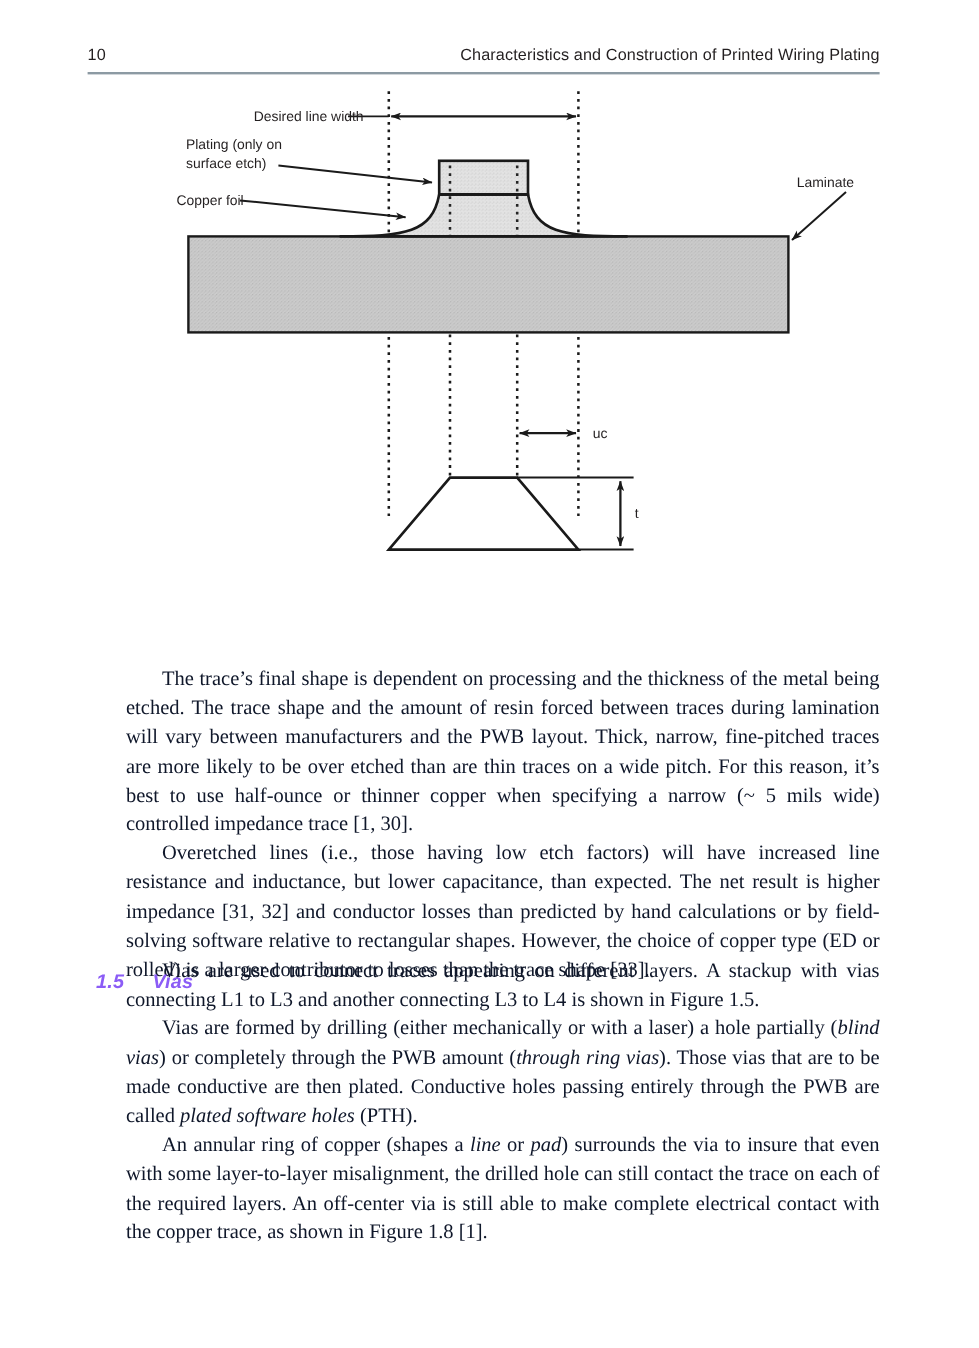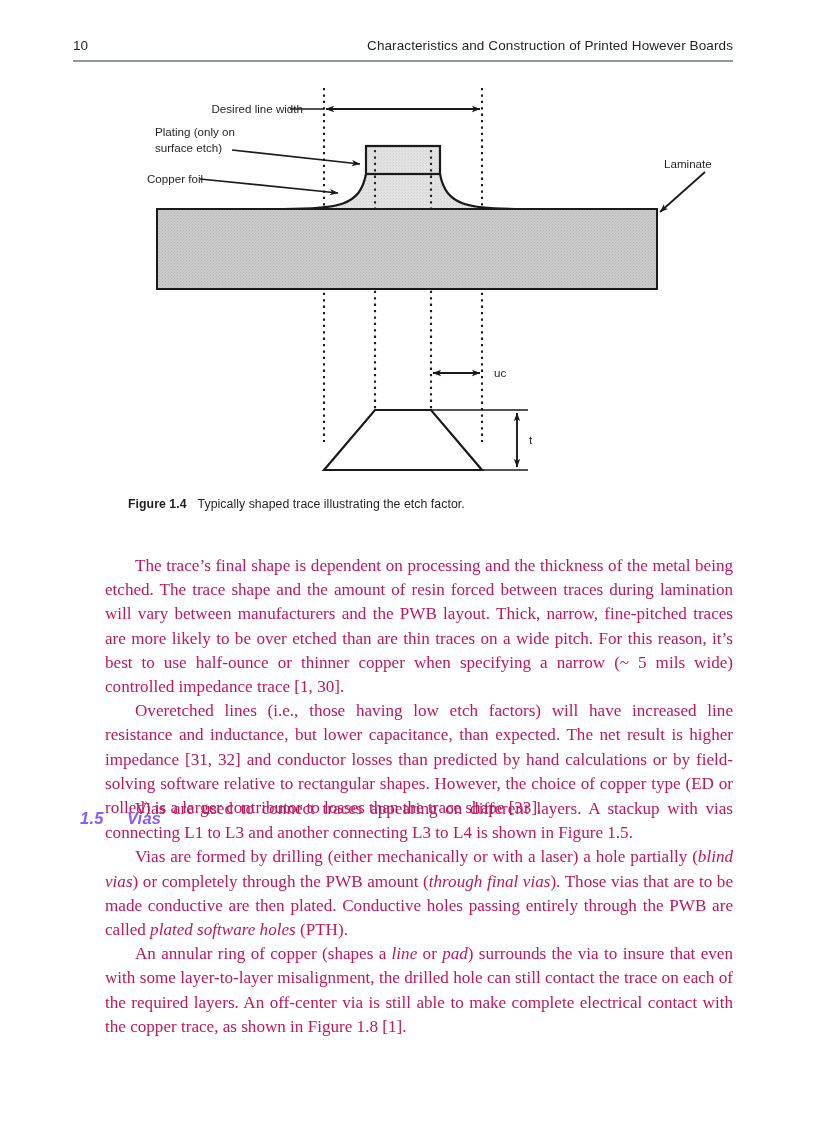--- a/index.html
+++ b/index.html
@@ -57,21 +57,21 @@
     top: 60px;
     width: 660px;
     height: 2px;
     background: #8c9aa3;
   }
 
   
   .figure-wrap {
     position: absolute;
     left: 0;
-    top: 80px;
+    top: 68px;
     width: 816px;
     height: 410px;
   }
   .figure-svg { display: block; }
 
   .fig-caption {
     position: absolute;
     left: 128px;
     top: 497px;
     width: 600px;
@@ -88,21 +88,21 @@
     position: absolute;
     left: 105px;
     width: 628px;
   }
   p.para {
     margin: 0;
     font-size: 17.1px;
     line-height: 24.2px;
     text-align: justify;
     text-indent: 30px;
-    color: #be185d;
+    color: #0f172a;
     font-family: "Liberation Serif", serif;
     -webkit-hyphens: none;
     hyphens: none;
   }
   p.para i { font-style: italic; }
 
   .block-a { top: 554px; }
   .block-b { top: 797px; }
 
   
@@ -121,21 +121,21 @@
 
   .para-group p + p { margin-top: 0; }
 </style>
 </head>
 <body>
 
 <div class="page">
 
   <div class="header">
     <span class="header-folio">10</span>
-    <span class="header-title">Characteristics and Construction of Printed However Boards</span>
+    <span class="header-title">Characteristics and Construction of Printed Wiring Plating</span>
   </div>
   <div class="header-rule"></div>
 
   <div class="figure-wrap">
     <svg class="figure-svg" width="816" height="410" viewBox="0 0 816 410">
       <defs>
         <marker id="arrHead" markerWidth="9" markerHeight="9" refX="8.2" refY="3.2" orient="auto" markerUnits="userSpaceOnUse">
           <path d="M0,0 L8.6,3.2 L0,6.4 L2.2,3.2 Z" fill="#1a1a1a"></path>
         </marker>
         <marker id="arrTail" markerWidth="9" markerHeight="9" refX="0.4" refY="3.2" orient="auto" markerUnits="userSpaceOnUse">
@@ -217,38 +217,35 @@
       <text x="147" y="103" font-family="Liberation Sans, sans-serif" font-size="11.6" fill="#231f20">Copper foil</text>
 
       <text x="664" y="88" font-family="Liberation Sans, sans-serif" font-size="11.6" fill="#231f20">Laminate</text>
 
       <text x="494" y="297" font-family="Liberation Sans, sans-serif" font-size="11.6" fill="#231f20">uc</text>
 
       <text x="529" y="364" font-family="Liberation Sans, sans-serif" font-size="11.6" fill="#231f20">t</text>
     </svg>
   </div>
 
-  <div class="fig-caption">
-    <b>Figure 1.4</b><span class="cap-gap"></span><span>Typically shaped trace illustrating the etch factor.</span>
-  </div>
 
   <div class="body-col block-a para-group">
     <p class="para">The trace’s final shape is dependent on processing and the thickness of the metal being etched. The trace shape and the amount of resin forced between traces during lamination will vary between manufacturers and the PWB layout. Thick, narrow, fine-pitched traces are more likely to be over etched than are thin traces on a wide pitch. For this reason, it’s best to use half-ounce or thinner copper when specifying a narrow (~ 5 mils wide) controlled impedance trace [1, 30].</p>
     <p class="para">Overetched lines (i.e., those having low etch factors) will have increased line resistance and inductance, but lower capacitance, than expected. The net result is higher impedance [31, 32] and conductor losses than predicted by hand calculations or by field-solving software relative to rectangular shapes. However, the choice of copper type (ED or rolled) is a larger contributor to losses than the trace shape [33].</p>
   </div>
 
   <div class="sec-head">
     <span class="sec-num">1.5</span><span>Vias</span>
   </div>
 
   <div class="body-col block-b para-group">
     <p class="para">Vias are used to connect traces appearing on different layers. A stackup with vias connecting L1 to L3 and another connecting L3 to L4 is shown in Figure 1.5.</p>
 
     <p class="para">
-      <span>Vias are formed by drilling (either mechanically or with a laser) a hole partially (</span><i>blind vias</i><span>) or completely through the PWB amount (</span><i>through final vias</i><span>). Those vias that are to be made conductive are then plated. Conductive holes passing entirely through the PWB are called </span><i>plated software holes</i><span> (PTH).</span>
+      <span>Vias are formed by drilling (either mechanically or with a laser) a hole partially (</span><i>blind vias</i><span>) or completely through the PWB amount (</span><i>through ring vias</i><span>). Those vias that are to be made conductive are then plated. Conductive holes passing entirely through the PWB are called </span><i>plated software holes</i><span> (PTH).</span>
     </p>
 
     <p class="para">
       <span>An annular ring of copper (shapes a </span><i>line</i><span> or </span><i>pad</i><span>) surrounds the via to insure that even with some layer-to-layer misalignment, the drilled hole can still contact the trace on each of the required layers. An off-center via is still able to make complete electrical contact with the copper trace, as shown in Figure 1.8 [1].</span>
     </p>
   </div>
 
 </div>
 
 </body></html>

